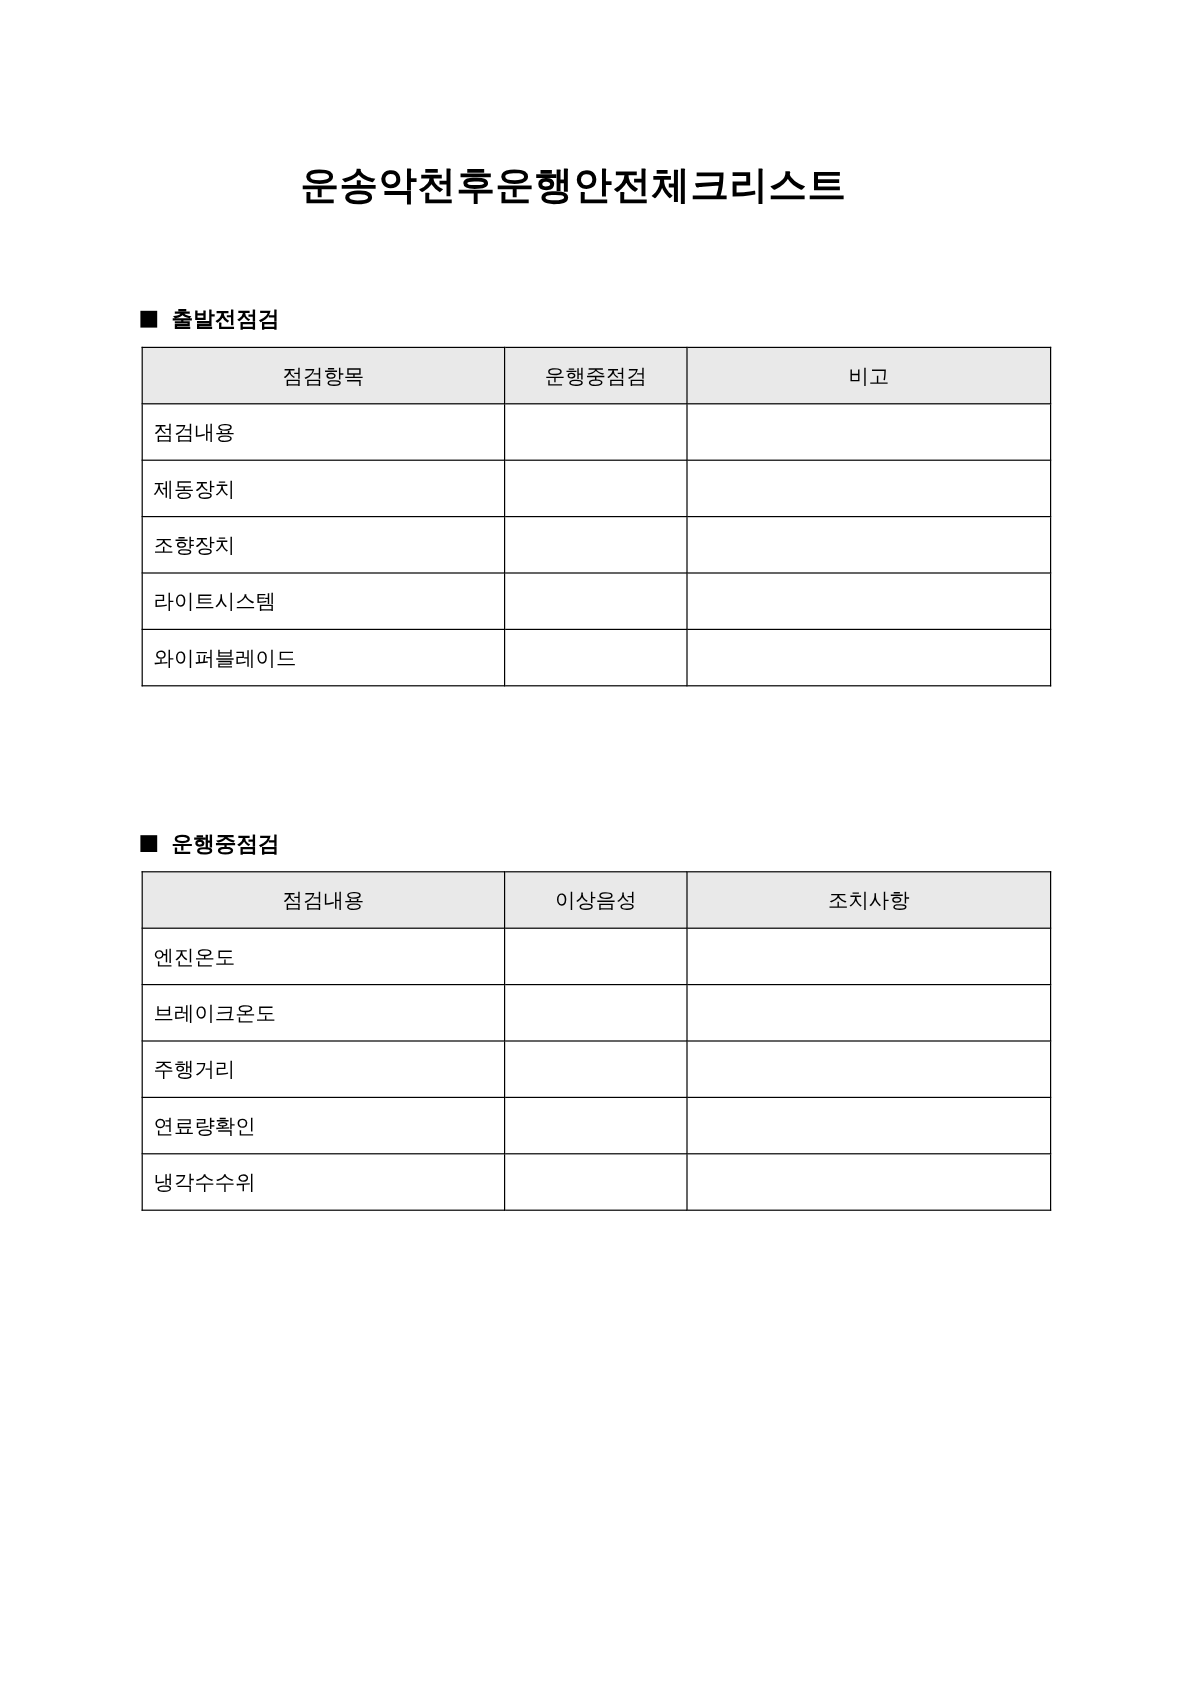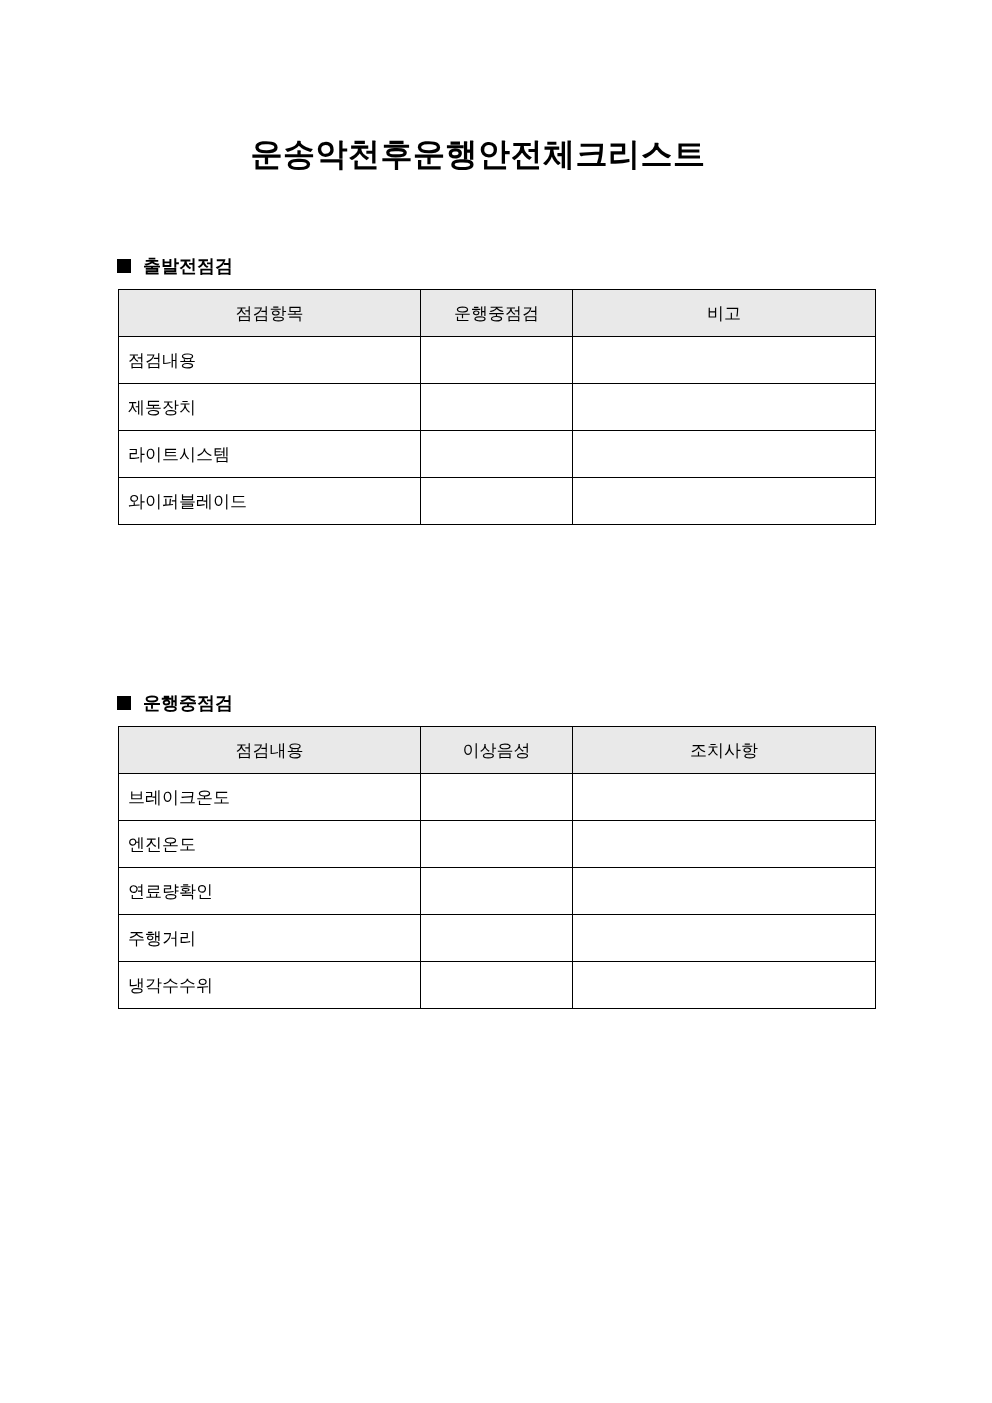--- a/index.html
+++ b/index.html
@@ -40,20 +40,25 @@
       <td class="item">점검내용</td>
       <td></td>
       <td></td>
     </tr>
     <tr>
       <td class="item">제동장치</td>
       <td></td>
       <td></td>
     </tr>
     <tr>
+      <td class="item">조향장치</td>
+      <td></td>
+      <td></td>
+    </tr>
+    <tr>
       <td class="item">라이트시스템</td>
       <td></td>
       <td></td>
     </tr>
     <tr>
       <td class="item">와이퍼블레이드</td>
       <td></td>
       <td></td>
     </tr>
   </tbody>
@@ -71,36 +76,36 @@
     </colgroup>
   <thead>
     <tr>
       <th>점검내용</th>
       <th>이상음성</th>
       <th>조치사항</th>
     </tr>
   </thead>
   <tbody>
     <tr>
+      <td class="item">엔진온도</td>
+      <td></td>
+      <td></td>
+    </tr>
+    <tr>
       <td class="item">브레이크온도</td>
       <td></td>
       <td></td>
     </tr>
     <tr>
-      <td class="item">엔진온도</td>
+      <td class="item">주행거리</td>
       <td></td>
       <td></td>
     </tr>
     <tr>
       <td class="item">연료량확인</td>
-      <td></td>
-      <td></td>
-    </tr>
-    <tr>
-      <td class="item">주행거리</td>
       <td></td>
       <td></td>
     </tr>
     <tr>
       <td class="item">냉각수수위</td>
       <td></td>
       <td></td>
     </tr>
   </tbody>
 </table>

